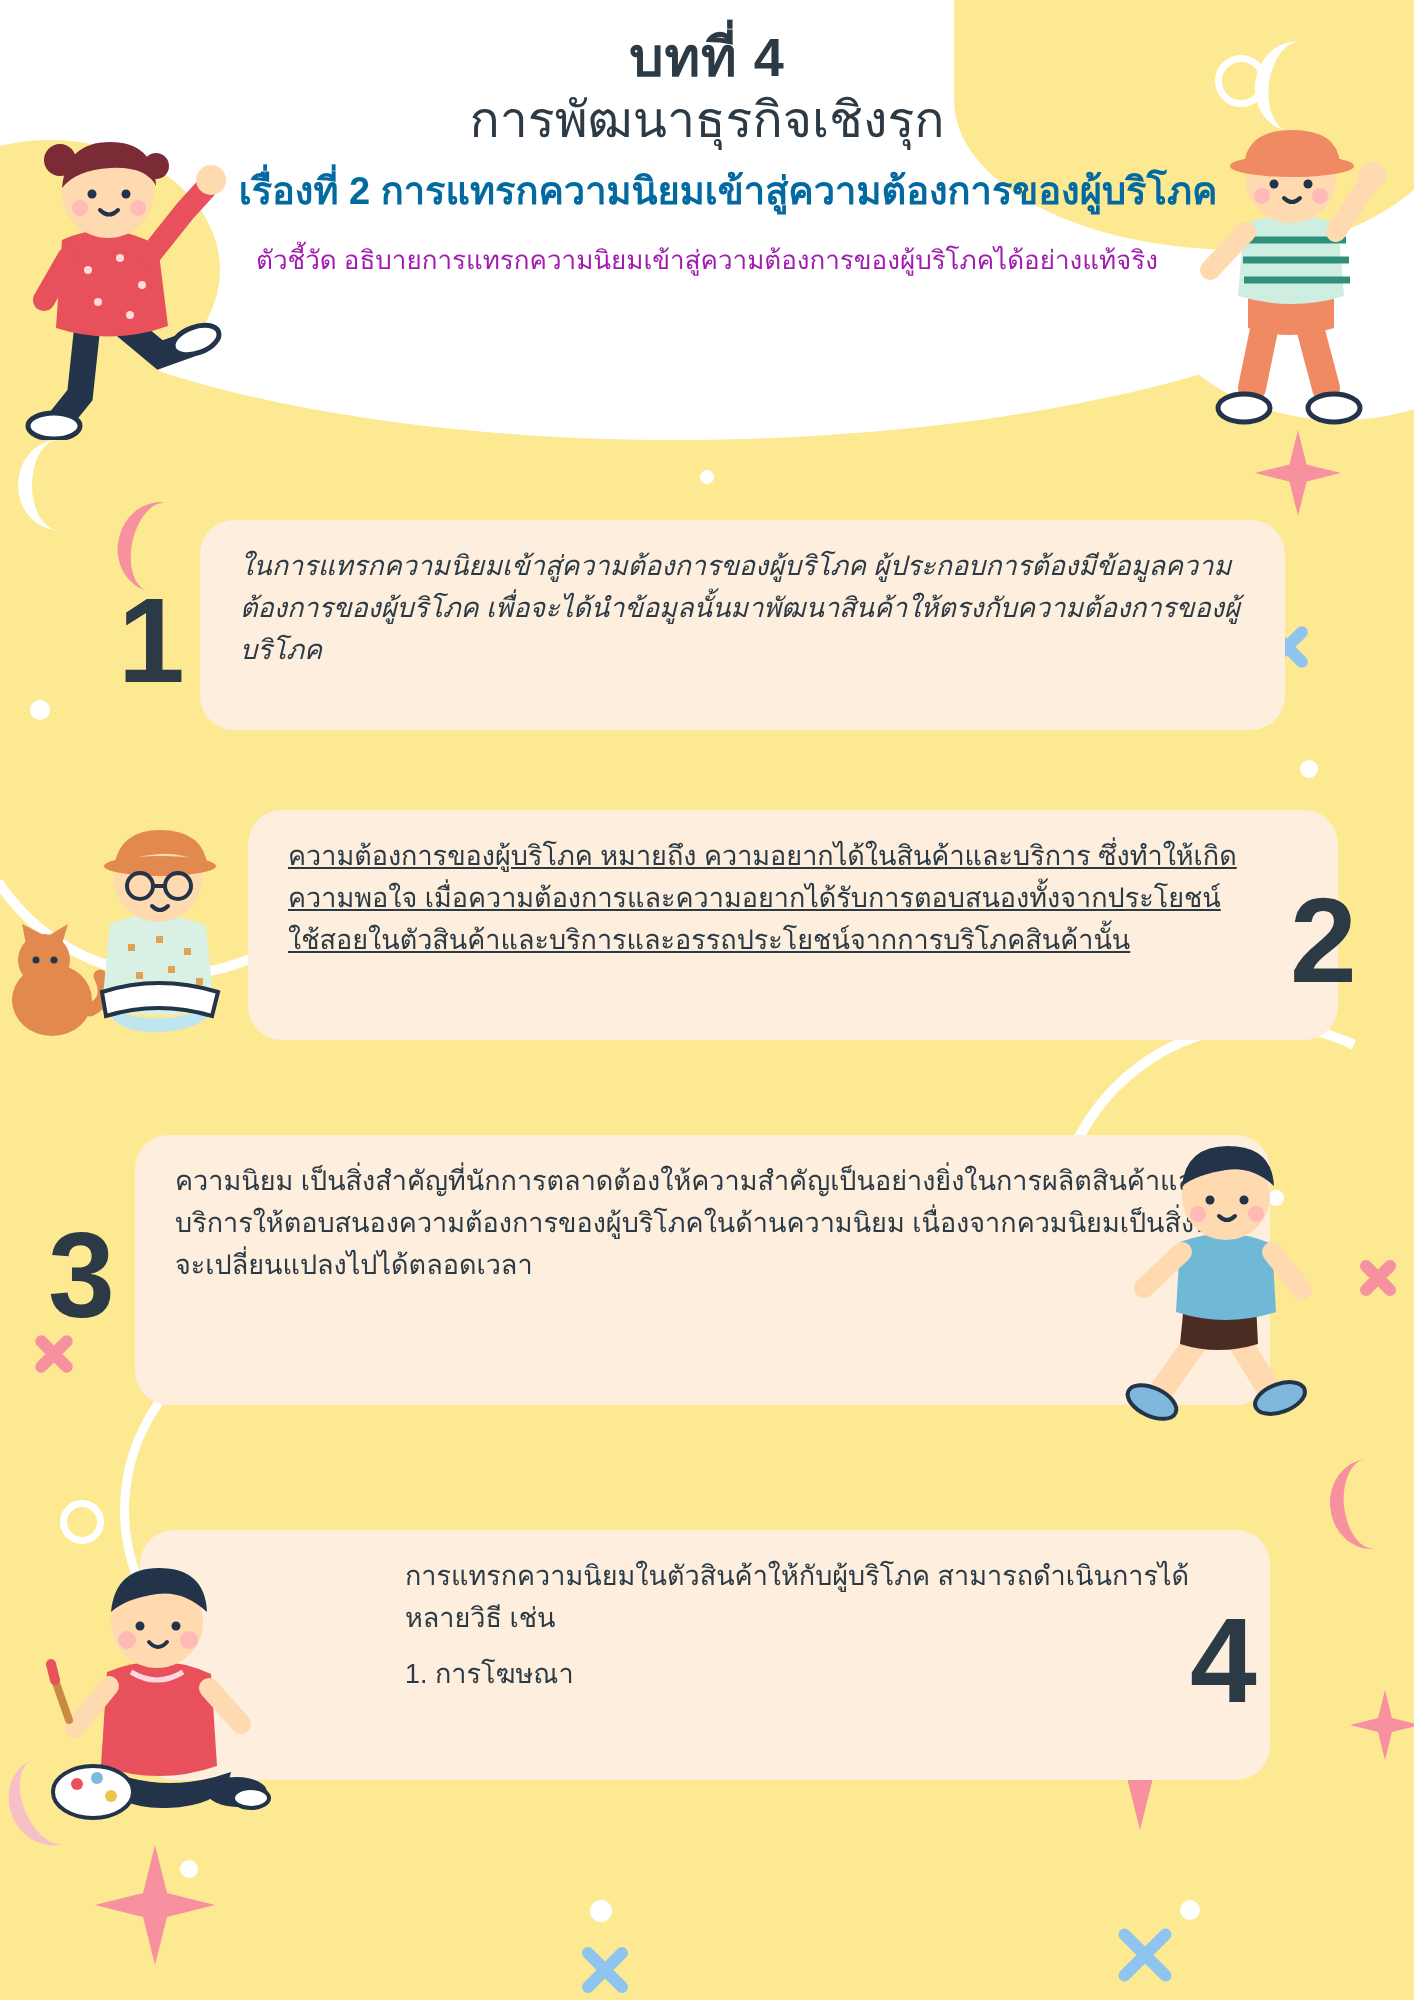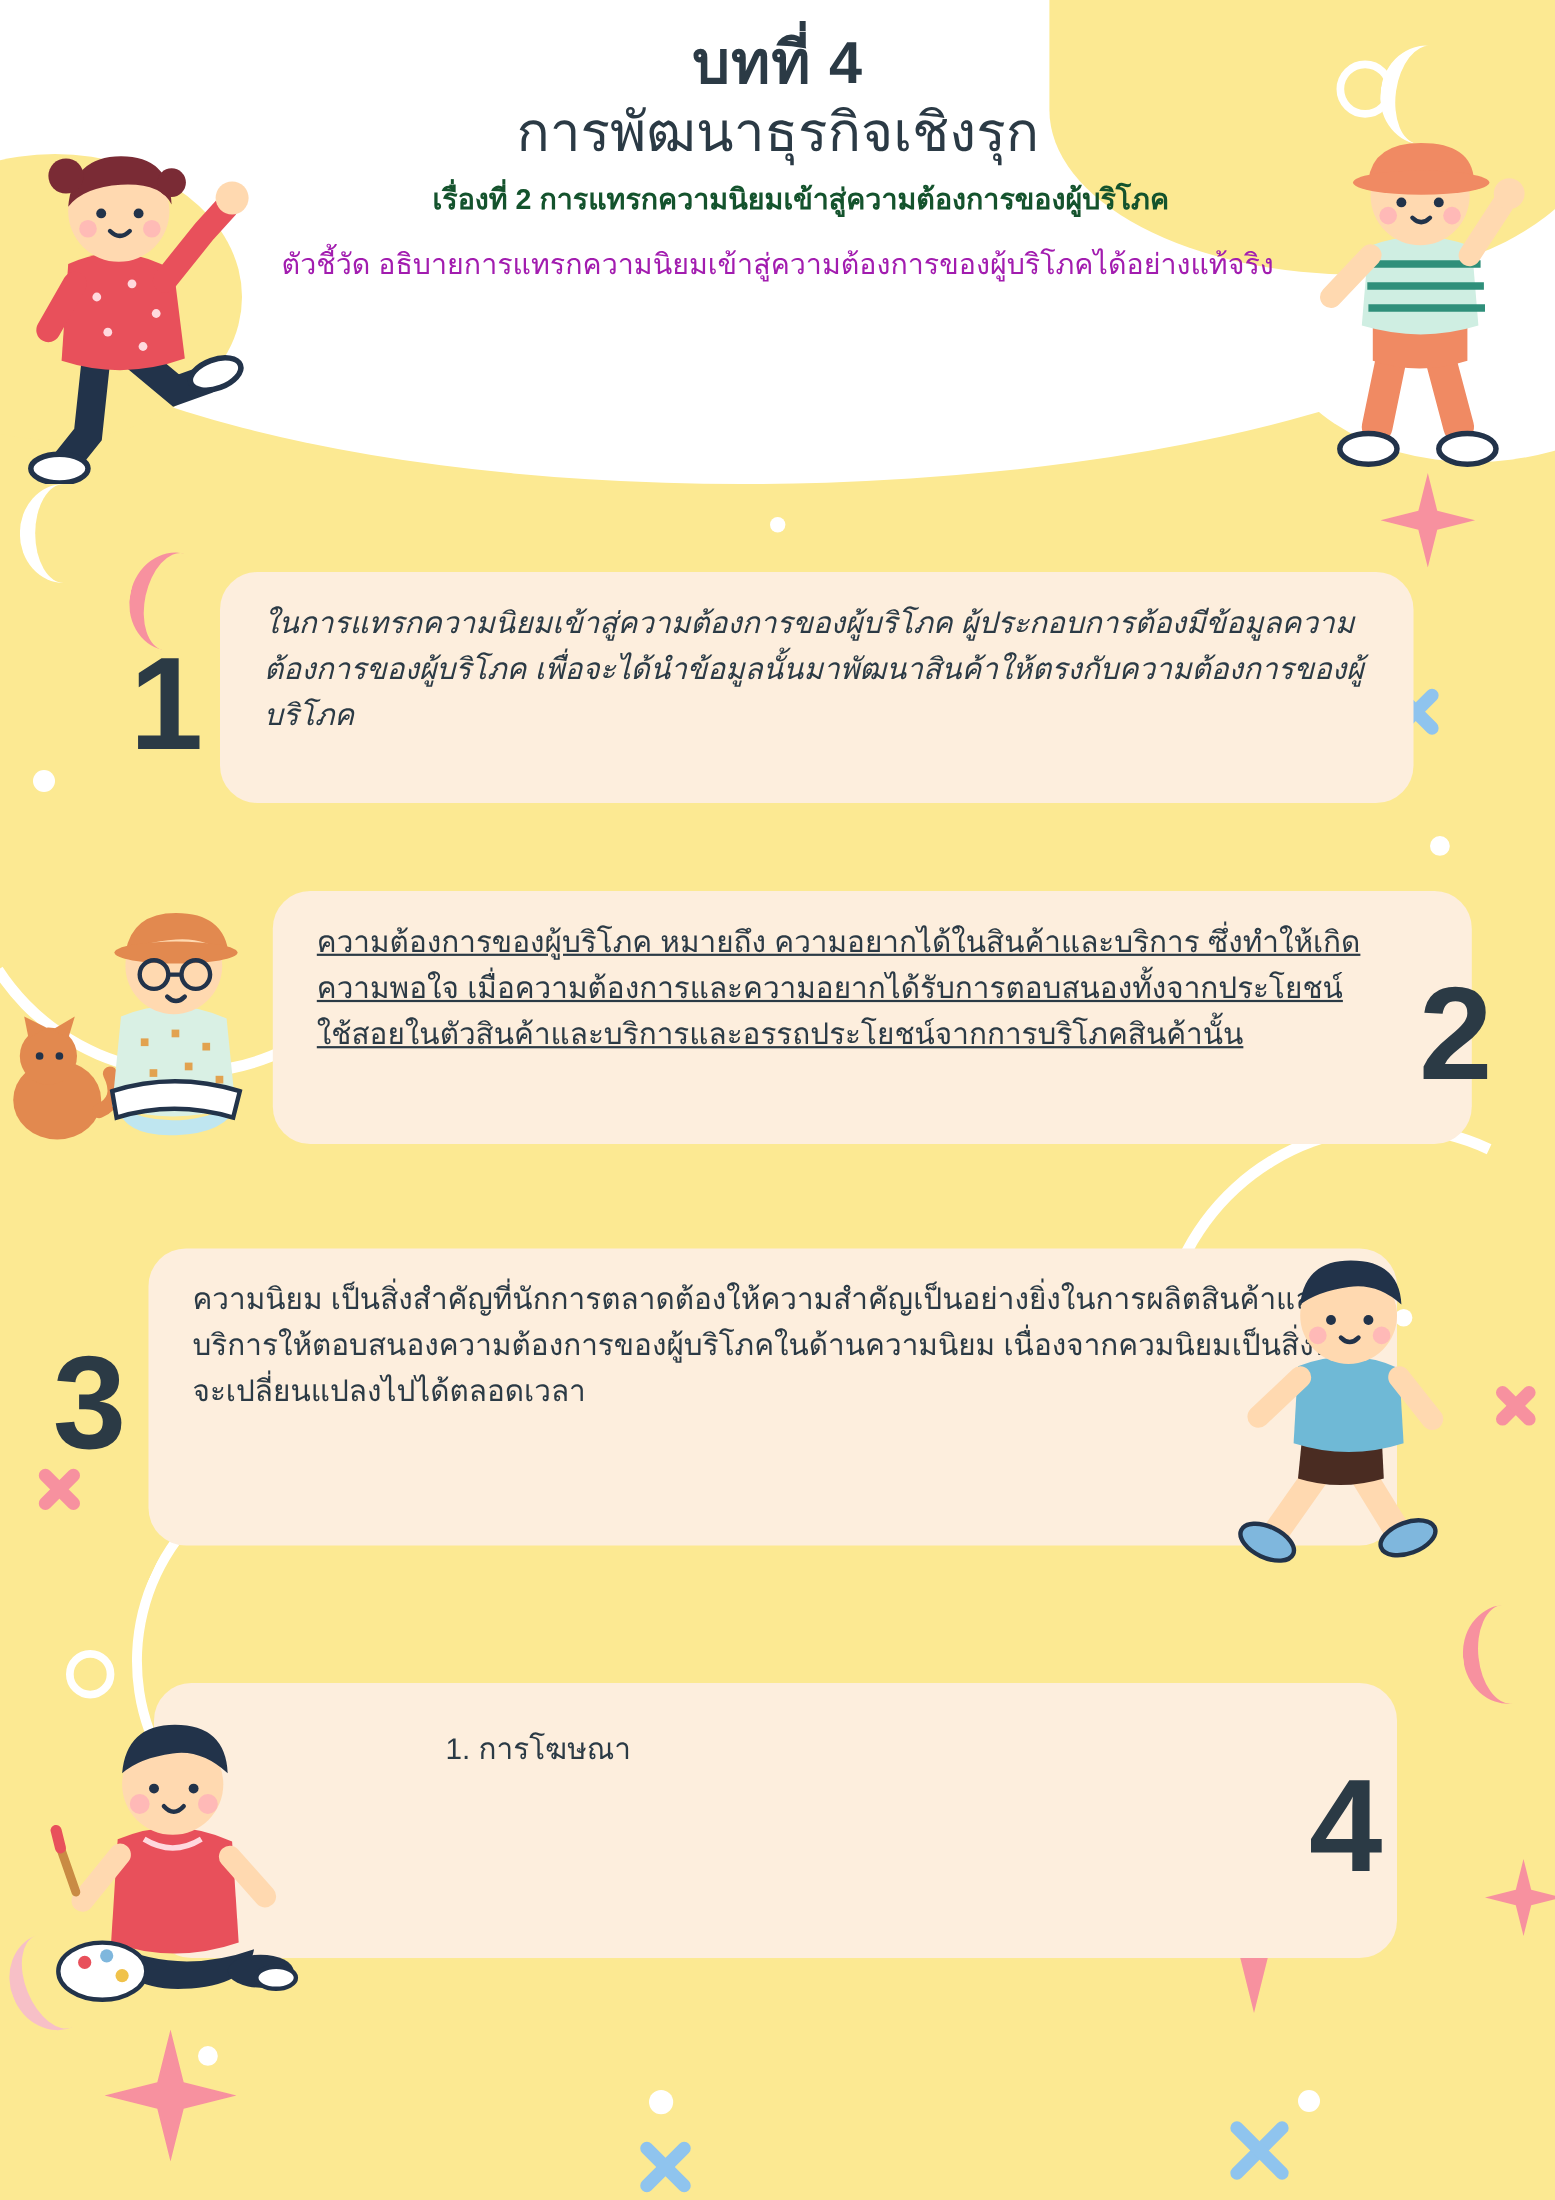--- a/index.html
+++ b/index.html
@@ -120,24 +120,24 @@
     line-height: 1.15;
     letter-spacing: 1px;
   }
   .title-sub {
     font-size: 50px;
     font-weight: 400;
     line-height: 1.2;
     margin-top: 2px;
   }
   .title-topic {
-    font-size: 26px;
+    font-size: 38px;
     font-weight: 700;
     margin-top: 10px;
-    color: #14532d;
+    color: #0369a1;
     padding-left: 42px;
   }
   .indicator {
     font-size: 26px;
     margin-top: 18px;
     color: #a21caf;
   }
 
   
   .card {
@@ -401,14 +401,15 @@
   <p>ความต้องการของผู้บริโภค  หมายถึง  ความอยากได้ในสินค้าและบริการ  ซึ่งทำให้เกิดความพอใจ  เมื่อความต้องการและความอยากได้รับการตอบสนองทั้งจากประโยชน์ใช้สอยในตัวสินค้าและบริการและอรรถประโยชน์จากการบริโภคสินค้านั้น</p>
 </div>
 
 <div class="num" id="num3">3</div>
 <div class="card" id="card3">
   <p>ความนิยม เป็นสิ่งสำคัญที่นักการตลาดต้องให้ความสำคัญเป็นอย่างยิ่งในการผลิตสินค้าและบริการให้ตอบสนองความต้องการของผู้บริโภคในด้านความนิยม เนื่องจากควมนิยมเป็นสิ่งที่จะเปลี่ยนแปลงไปได้ตลอดเวลา</p>
 </div>
 
 <div class="num" id="num4">4</div>
 <div class="card" id="card4">
+  <p>การแทรกความนิยมในตัวสินค้าให้กับผู้บริโภค สามารถดำเนินการได้หลายวิธี เช่น</p>
   <p style="margin-top:14px;">1. การโฆษณา</p>
 </div>
 
 </body></html>

